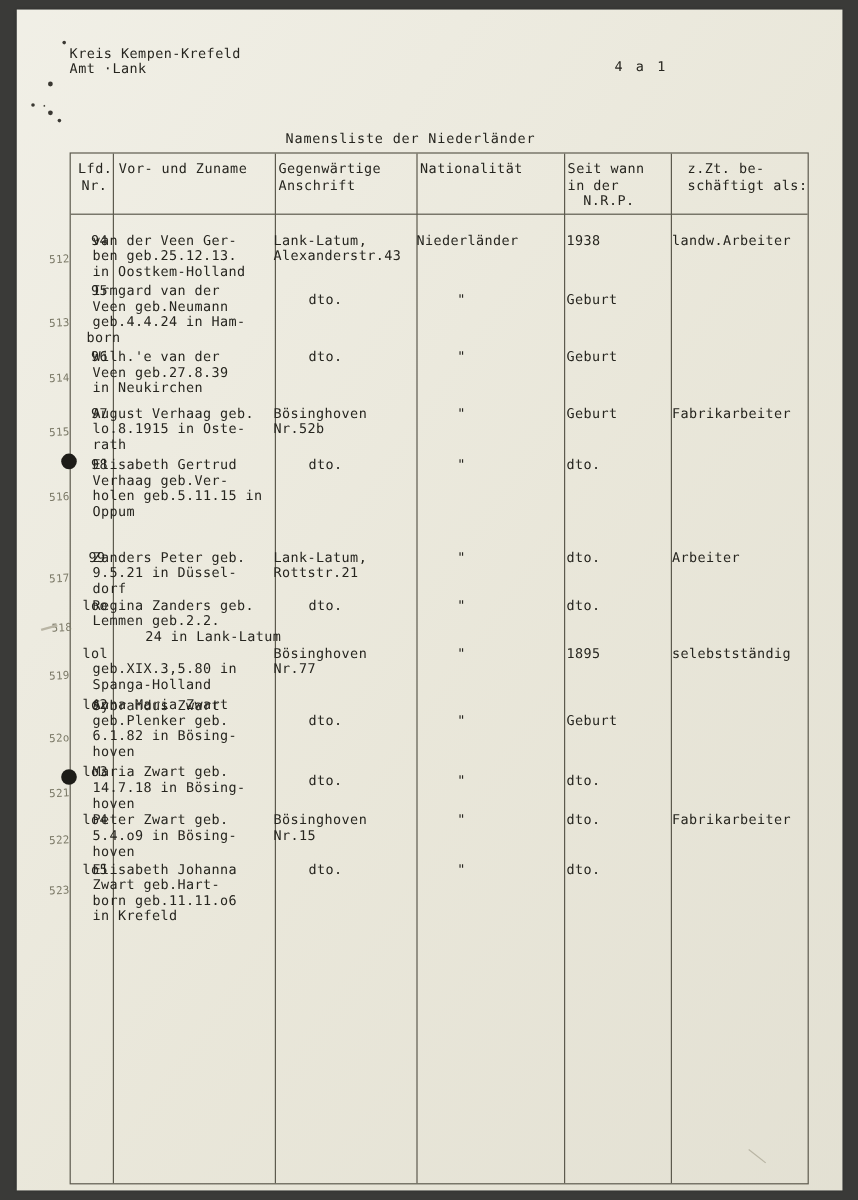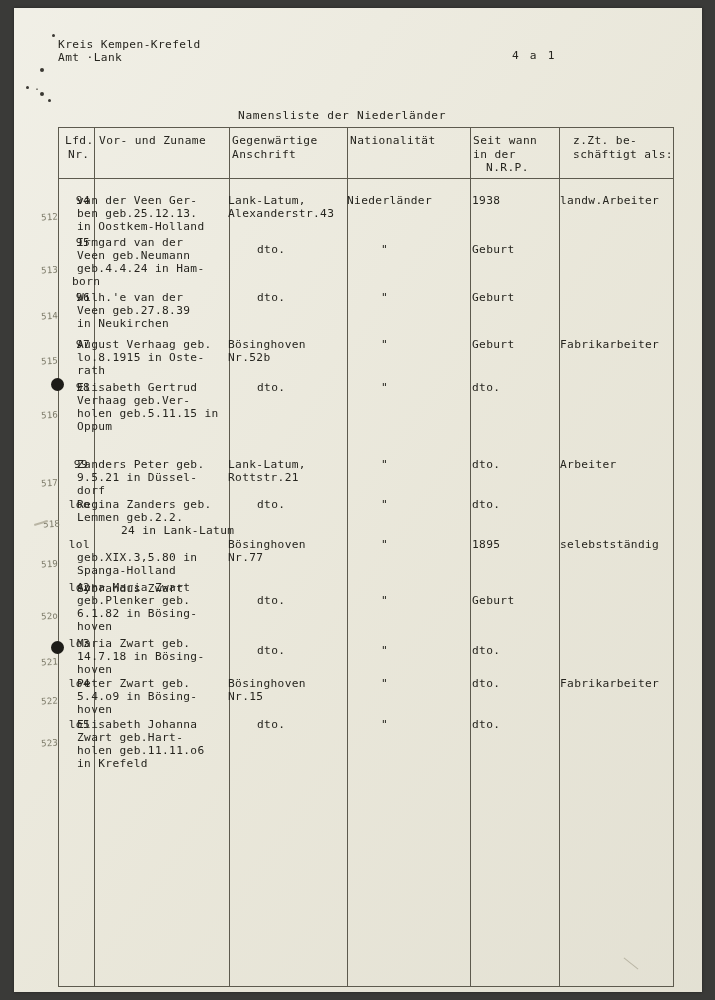--- a/index.html
+++ b/index.html
@@ -290,21 +290,21 @@
     <div class="cell" style="left:214px; top:669px;"><span>Bösinghoven</span></div>
     <div class="cell" style="left:214px; top:682px;"><span>Nr.15</span></div>
     <div class="cell" style="left:367px; top:669px;"><span>"</span></div>
     <div class="cell" style="left:458px; top:669px;"><span>dto.</span></div>
     <div class="cell" style="left:546px; top:669px;"><span>Fabrikarbeiter</span></div>
     <div class="stampnum" style="left:27px; top:688px;"><span>522</span></div>
 
     <div class="cell c-nr" style="left:44px; top:710px; width:32px;"><span>lo5</span></div>
     <div class="cell" style="left:63px; top:710px;"><span>Elisabeth Johanna</span></div>
     <div class="cell" style="left:63px; top:723px;"><span>Zwart geb.Hart-</span></div>
-    <div class="cell" style="left:63px; top:736px;"><span>holen geb.11.11.o6</span></div>
+    <div class="cell" style="left:63px; top:736px;"><span>born geb.11.11.o6</span></div>
     <div class="cell" style="left:63px; top:749px;"><span>in Krefeld</span></div>
     <div class="cell" style="left:243px; top:710px;"><span>dto.</span></div>
     <div class="cell" style="left:367px; top:710px;"><span>"</span></div>
     <div class="cell" style="left:458px; top:710px;"><span>dto.</span></div>
     <div class="stampnum" style="left:27px; top:730px;"><span>523</span></div>
 
     <div class="faint-line" style="left:608px; top:955px; width:18px; height:1px; transform:rotate(38deg);"></div>
 
   </div>
 </div>

